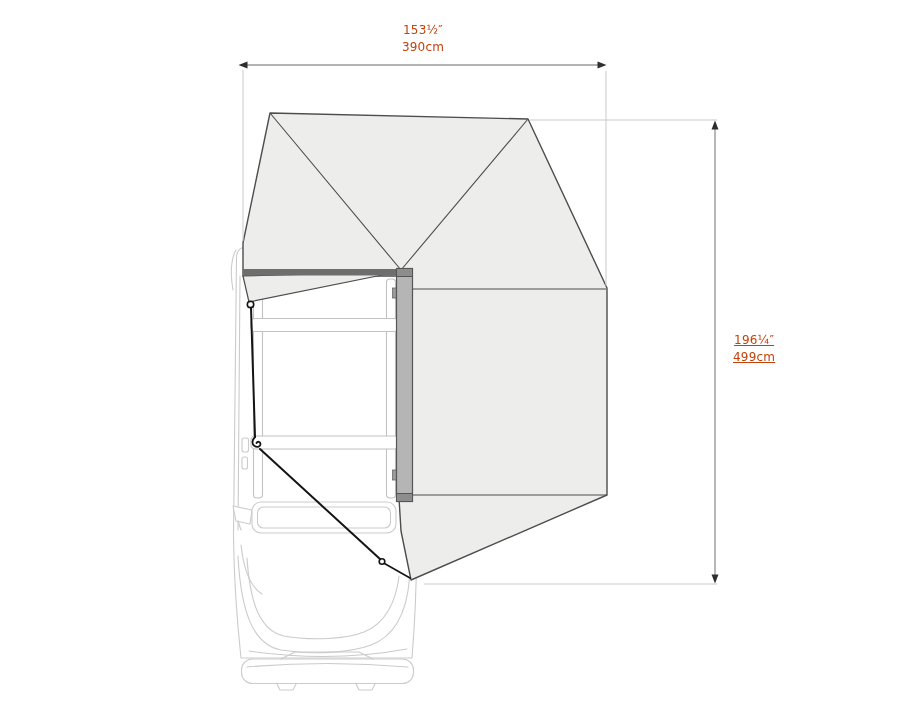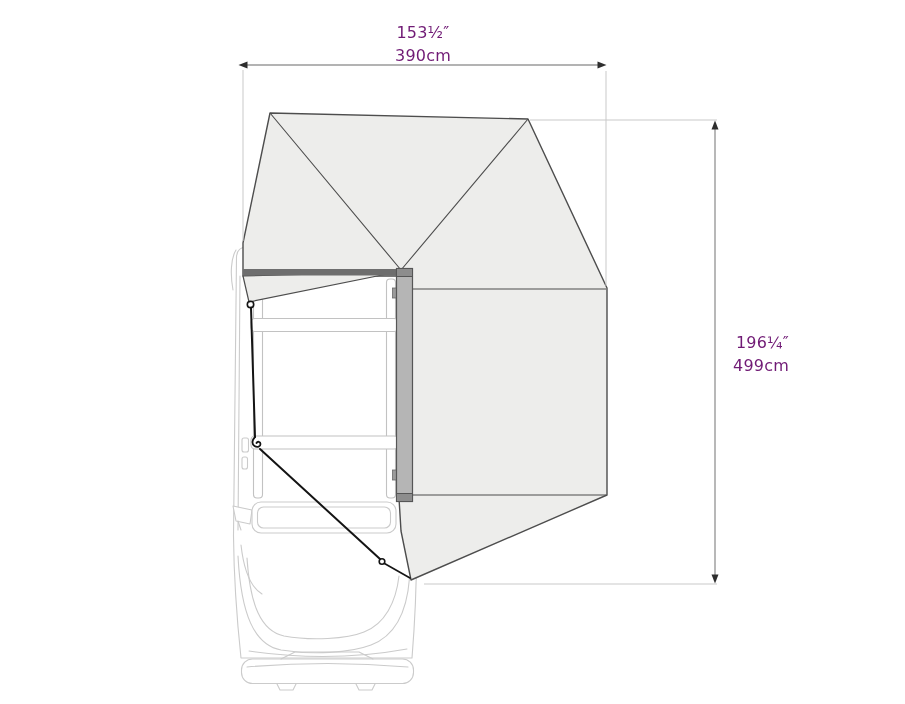--- a/index.html
+++ b/index.html
@@ -6,29 +6,29 @@
   .canvas{
     position:relative;
     width:905px;height:704px;
     background:#ffffff;
     font-family:"DejaVu Sans","Liberation Sans",sans-serif;
     overflow:hidden;
   }
   .canvas svg{position:absolute;left:0;top:0;}
   .dim-label{
     position:absolute;
-    font-size:16px;
+    font-size:12px;
     line-height:1.42;
-    color:#701a75;
+    color:#c2410c;
     letter-spacing:.2px;
     white-space:nowrap;
   }
   .dim-label span{display:block;}
   #width-label{left:353px;top:22px;width:140px;text-align:center;}
-  #height-label{left:733px;top:332px;text-align:right;}
+  #height-label{left:733px;top:332px;text-align:center;text-decoration:underline;}
 </style>
 </head>
 <body>
 
 <div class="canvas">
 
   <svg width="905" height="704" viewBox="0 0 905 704">
 
     <g stroke="#cbcbcb" stroke-width="1.1" fill="none" stroke-linecap="round" stroke-linejoin="round">
 

